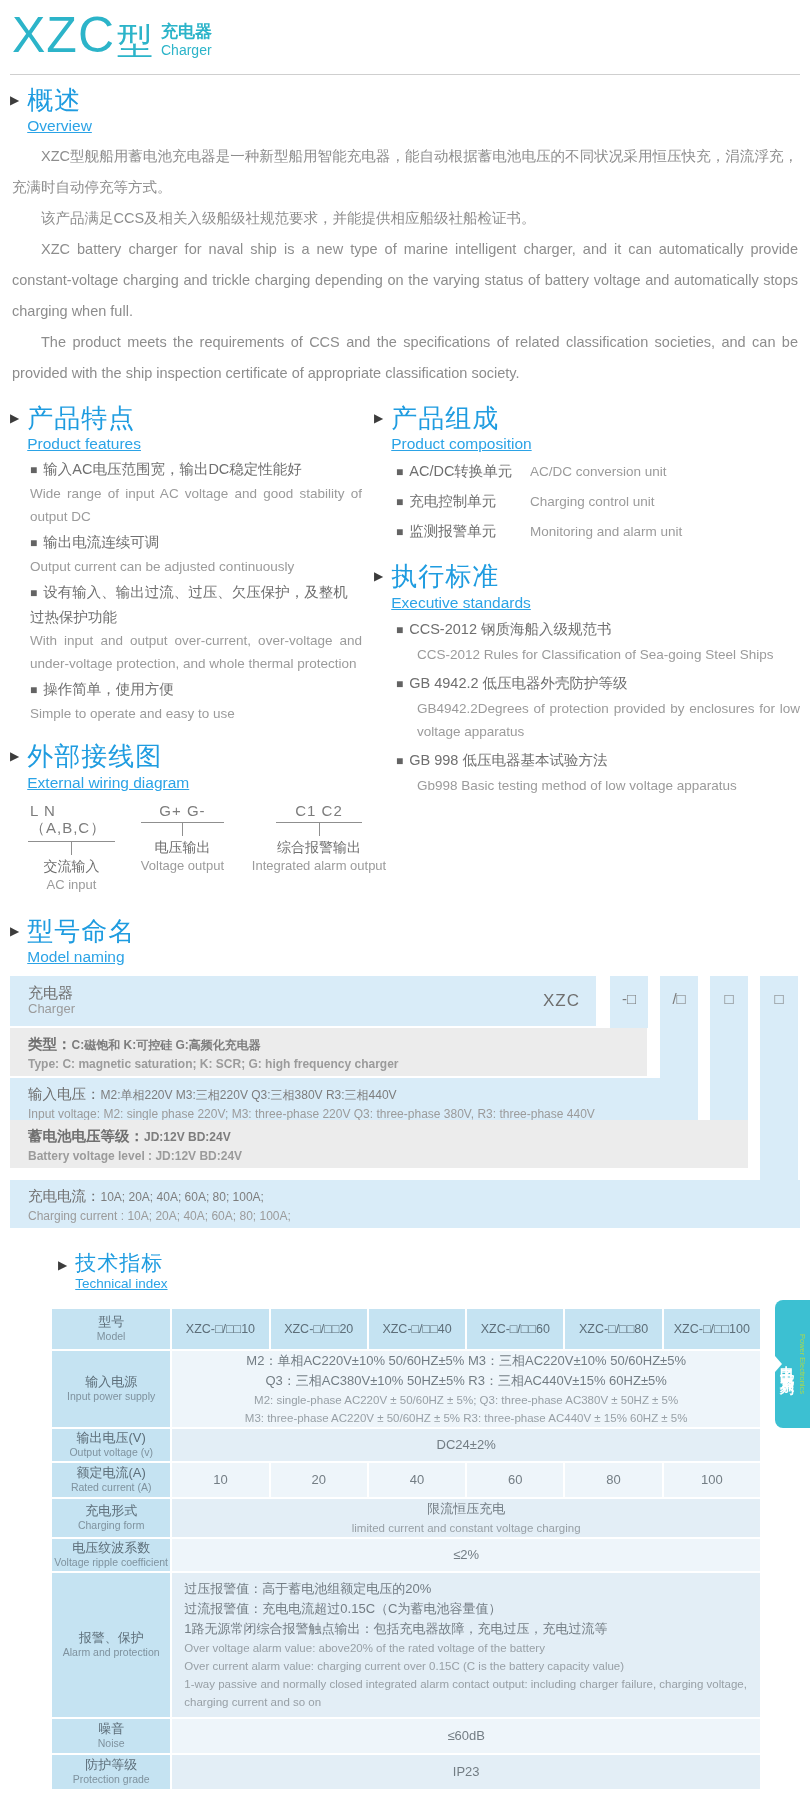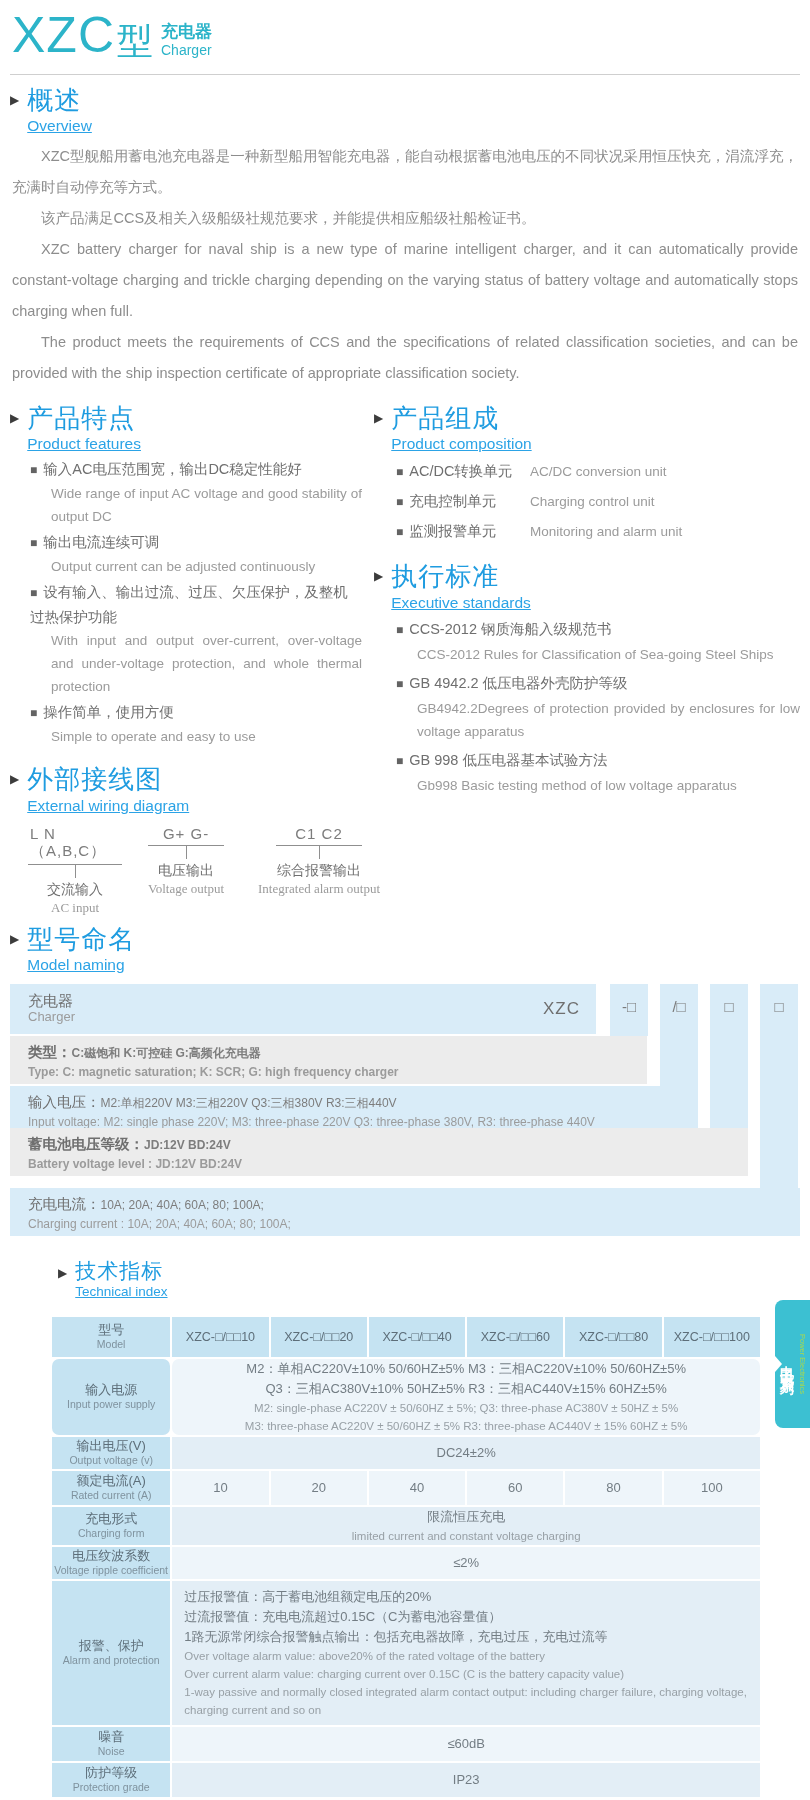--- a/index.html
+++ b/index.html
@@ -32,43 +32,43 @@
 
   
   .two-col { display:flex; margin-top:4px; }
   .col-left { width:352px; }
   .col-right { width:438px; margin-left:12px; }
 
   .feat-list { margin:4px 0 0 20px; }
   .feat-item { margin-bottom:2px; }
   .bullet { color:#636363; font-size:12px; margin-right:6px; }
   .feat-cn { font-size:14.5px; color:#6f6f6f; line-height:24px; }
-  .feat-en { font-size:13.5px; color:#9b9b9b; line-height:23px; margin-left:21px;
+  .feat-en { font-size:13.5px; color:#9b9b9b; line-height:23px; 
              text-align:justify; }
 
   .comp-list { margin:4px 0 0 22px; }
   .comp-item { display:flex; align-items:baseline; line-height:29px; }
   .comp-cn { font-size:14.5px; color:#6f6f6f; min-width:120px; }
   .comp-en { font-size:13.5px; color:#9b9b9b; margin-left:14px; }
 
   .std-list { margin:4px 0 0 22px; }
   .std-cn { font-size:14.5px; color:#6f6f6f; line-height:26px; }
   .std-en { font-size:13.5px; color:#9b9b9b; line-height:23px; margin-left:21px;
             text-align:justify; }
   .std-item { margin-bottom:4px; }
 
   
   .wiring { margin-top:16px; }
-  .wire-row { display:flex; margin:10px 0 0 18px; }
+  .wire-row { display:flex; margin:10px 0 16px 18px; }
   .wire-group { display:flex; flex-direction:column; align-items:center; }
   .wire-code { font-size:15px; color:#7c7c7c; letter-spacing:1px; padding:0 2px 3px 2px; }
   .wire-h { height:1px; background:#8f8f8f; align-self:stretch; }
   .wire-v { width:1px; height:13px; background:#8f8f8f; }
   .wire-cn { font-size:14px; color:#6f6f6f; margin-top:3px; }
-  .wire-en { font-size:13px; color:#9b9b9b; margin-top:1px; white-space:nowrap;font-family:Liberation Serif, serif; }
+  .wire-en { font-size:13px; color:#9b9b9b; margin-top:1px; white-space:nowrap; }
   .wg1 { width:128px; } .wg2 { width:96px; margin-left:26px; } .wg3 { width:86px; margin-left:52px; }
 
   
   .naming-block { position:relative; width:790px; height:252px; margin-top:10px; }
   .nm-row { position:absolute; left:0; }
   .nm-blue { background:#d9ecf8; }
   .nm-gray { background:#ececec;font-weight:bold; }
   .nm-r1 { top:0; height:50px; width:586px; display:flex; align-items:center;
            justify-content:space-between; padding:0 16px 0 18px; }
   .nm-base-cn { font-size:15px; color:#6f6f6f; line-height:17px; }
@@ -102,21 +102,21 @@
   .lcn { font-size:13px; color:#5d6e79; line-height:16px; }
   .len { font-size:10.5px; color:#7f929e; line-height:13px; }
   tr.t-head td { background:#c5e3f2; height:40px; }
   tr.t-head td.mdl { font-size:12.5px; color:#5d6e79; }
   td.d { font-size:13px; color:#737d84; }
   tr.alt-a td.d { background:#eef5fa; }
   tr.alt-b td.d { background:#e3eef6; }
   .d-cn { font-size:13px; color:#737d84; line-height:20px; }
   .d-en { font-size:11.5px; color:#98a0a6; line-height:18px; }
   td.d.left { text-align:left; padding:6px 12px; }
-  .h80 td { height:76px;border-radius:7px; } .h32 td { height:32px; } .h34 td { height:34px; }
+  .h80 td { height:76px; } .h32 td { height:32px; } .h34 td { height:34px; }
   .h38 td { height:38px; } .h40 td { height:40px; }
   .h130 td { height:130px; }
 
   
   .side-tab { position:absolute; right:0; top:1300px; width:35px; height:128px;
               background:#3cc0d2; border-radius:8px 0 0 8px; display:flex;
               justify-content:center; align-items:center; }
   .side-tab::before { content:""; position:absolute; left:0; top:56px; width:0; height:0;
               border-left:7px solid #fff; border-top:8px solid transparent;
               border-bottom:8px solid transparent; }

